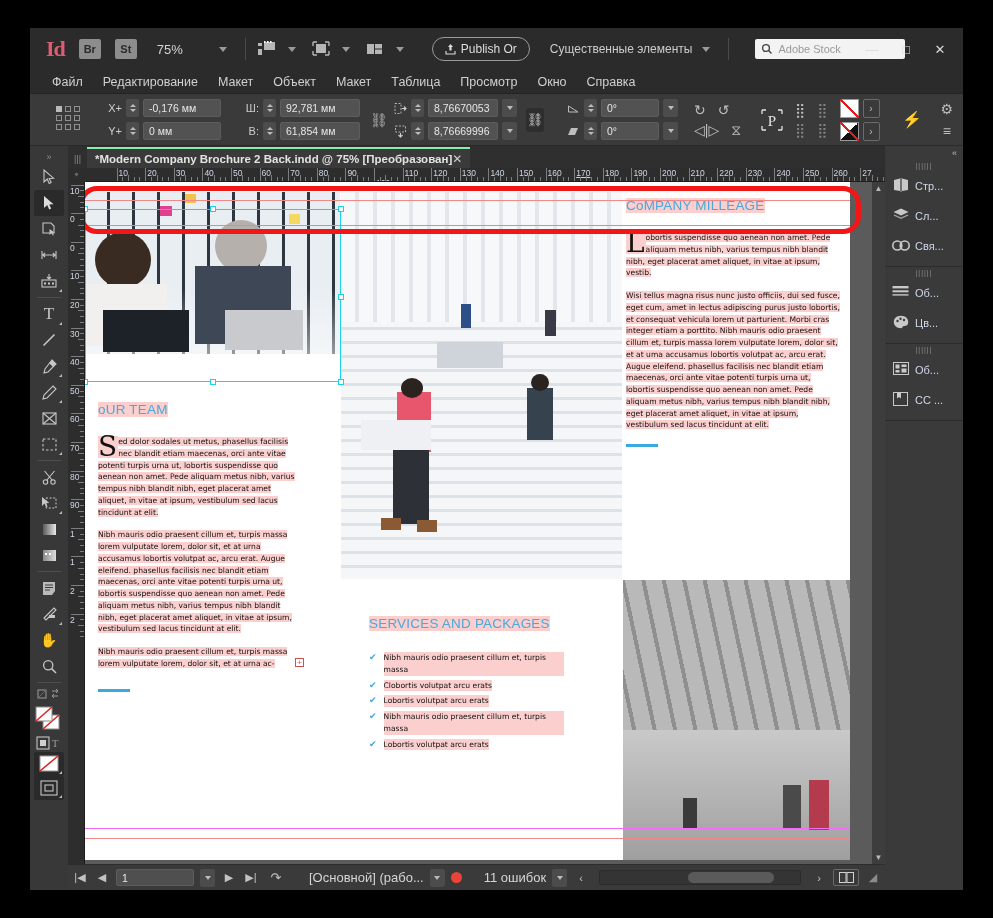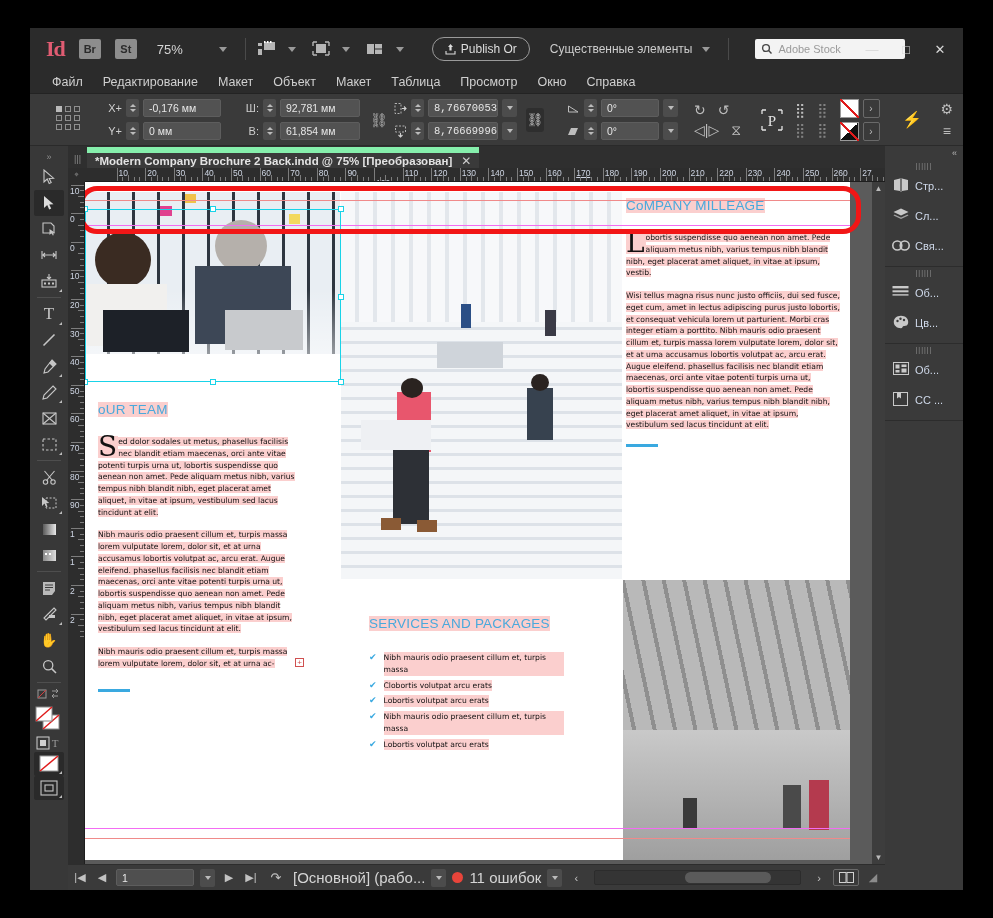--- a/index.html
+++ b/index.html
@@ -101,21 +101,21 @@
   .spin i.up { border-bottom: 3px solid #bbb; }
   .spin i.dn { border-top: 3px solid #bbb; }
   .inp {
     background: #525252; border: 1px solid #5d5d5d; border-radius: 2px;
     height: 18px; color: #e6e6e6; font-size: 10.5px;
     display: flex; align-items: center; padding: 0 5px;
     white-space: nowrap; overflow: hidden;
   }
   .inp.w1 { width: 78px; }
   .inp.w2 { width: 80px; }
-  .inp.w3 { width: 70px; font-family: Liberation Mono, monospace; }
+  .inp.w3 { width: 70px; }
   .inp.w4 { width: 58px; }
   .dd {
     width: 15px; height: 18px; background: #4c4c4c; border-radius: 2px;
     display: flex; align-items: center; justify-content: center;
   }
   .dd i {
     width: 0; height: 0; border-left: 3.5px solid transparent;
     border-right: 3.5px solid transparent; border-top: 4px solid #bbb;
   }
   .chain {
@@ -173,21 +173,21 @@
   .tb-sep { width: 24px; height: 1px; background: #4e4e4e; margin: 3px 0; }
 
   .docwrap { flex: 1; display: flex; flex-direction: column; min-width: 0; background: #3f3f3f; }
   .tabbar {
     height: 22px; background: #2f2f2f; display: flex; align-items: flex-end;
     flex: 0 0 22px; padding-left: 6px;
   }
   .tabbar .grab { color: #8a8a8a; font-size: 9px; padding: 0 6px 4px 0; }
   .doctab {
     background: #3a3a3a; height: 21px; display: flex; align-items: center;
-    padding: 0 8px; gap: 9px; border-top: 6px solid #86efac;
+    padding: 0 8px; gap: 0; border-top: 2px solid #86efac;
   }
   .doctab .tt { color: #e3e3e3; font-size: 11.5px; font-weight: bold; white-space: nowrap; }
   .doctab .x { color: #cfcfcf; font-size: 12px; }
 
   .rulerrow { flex: 0 0 14px; display: flex; background: #2d2d2d; }
   .rcorner {
     width: 17px; flex: 0 0 17px; background: #2d2d2d;
     color: #8f8f8f; font-size: 8px; display: flex;
     align-items: center; justify-content: center;
   }
@@ -229,21 +229,21 @@
     height: 26px; background: #3a3a3a; flex: 0 0 26px;
     display: flex; align-items: center; gap: 6px; padding: 0 4px;
     border-top: 1px solid #2d2d2d;
   }
   .sb-ic { color: #c2c2c2; font-size: 11px; width: 16px; text-align: center; }
   .pagebox {
     width: 78px; height: 17px; background: #4f4f4f; border: 1px solid #5d5d5d;
     color: #e8e8e8; font-size: 10.5px; display: flex; align-items: center;
     padding: 0 5px; border-radius: 2px;
   }
-  .sb-txt { color: #d5d5d5; font-size: 15px; }
+  .sb-txt { color: #d5d5d5; font-size: 13px; margin-left: 16px; }
   .errdot {
     width: 11px; height: 11px; border-radius: 50%;
     background: #e8443a;
   }
   .hscroll {
     flex: 1; height: 15px; background: #343434; border-radius: 2px;
     position: relative; margin: 0 4px; border: 1px solid #2c2c2c;
   }
   .hthumb {
     position: absolute; left: 44%; top: 1px; width: 86px; height: 11px;

